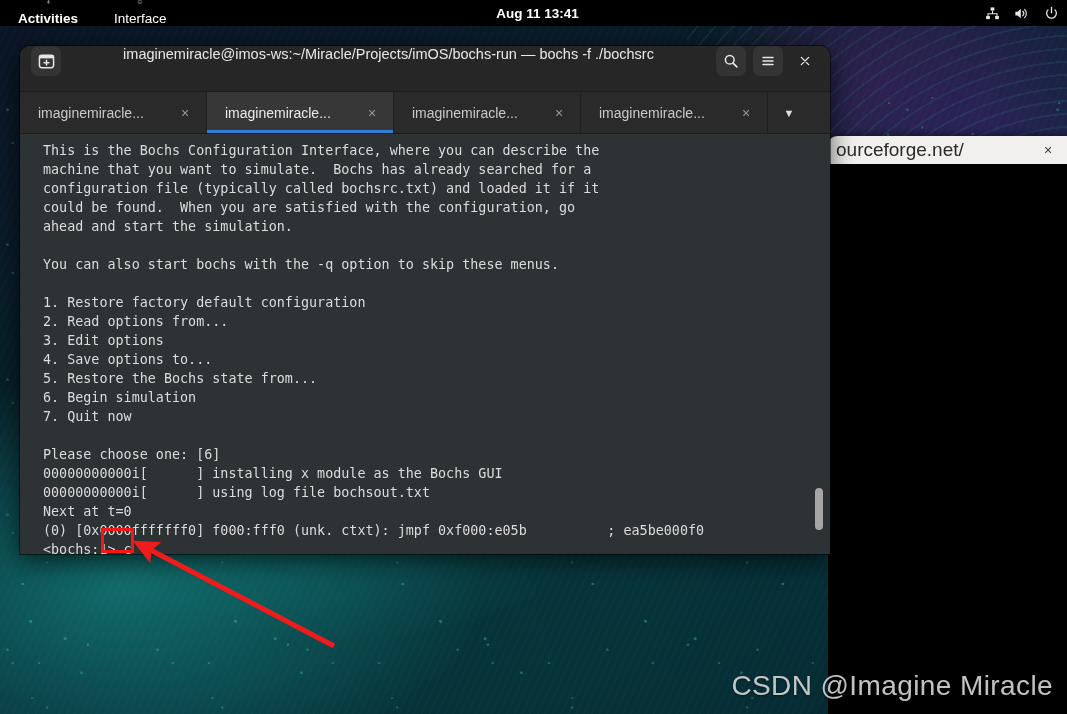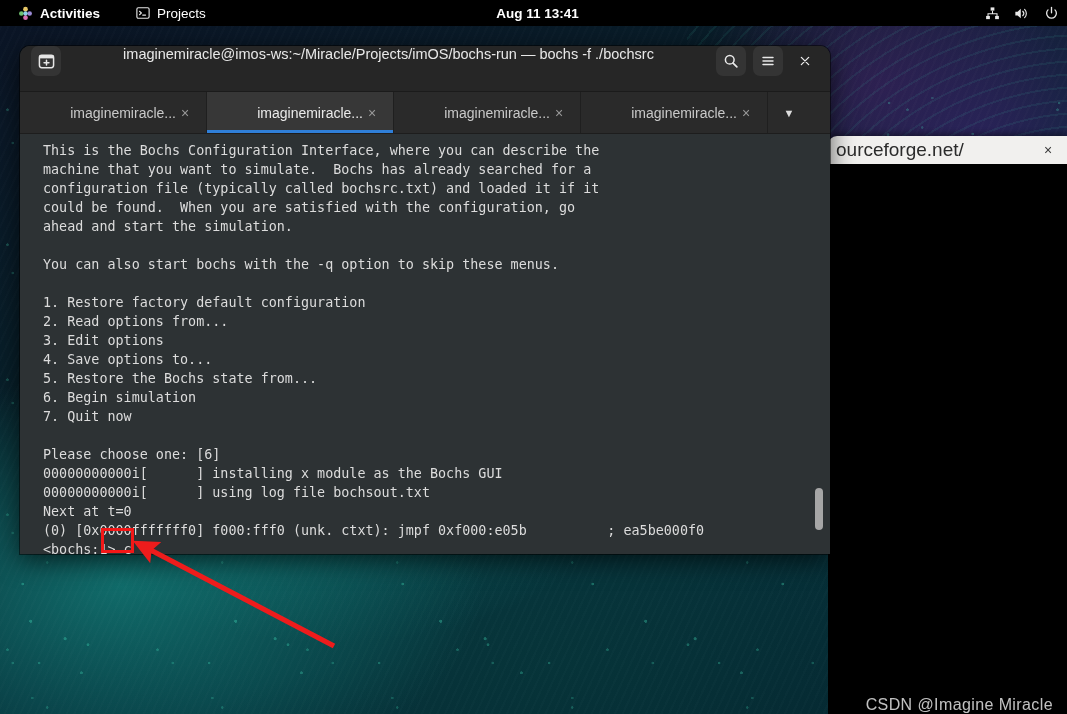--- a/index.html
+++ b/index.html
@@ -48,21 +48,21 @@
     opacity: .9;
   }
 
   
   .topbar {
     position: absolute; left: 0; top: 0; width: 1067px; height: 26px;
     background: #000; color: #fff;
     display: flex; align-items: center;
     font-size: 13.5px;
   }
-  .tb-item { display: flex; align-items: center; gap: 7px; padding: 0 10px; height: 26px; }
+  .tb-item { display: flex; align-items: center; gap: 7px; padding: 0 10px; height: 26px; flex-direction: column; }
   .tb-activities { margin-left: 8px; font-weight: 700; }
   .tb-clock {
     position: absolute; left: 0; right: 0; text-align: center;
     font-weight: 700; font-size: 13.5px; pointer-events: none; margin-left: 8px;
   }
   .tb-right { position: absolute; right: 8px; display: flex; align-items: center; gap: 14px; }
   .tb-right svg { display: block; }
 
   
   .browser {
@@ -126,21 +126,21 @@
     width: 187px; display: flex; align-items: center;
     padding: 0 12px 0 18px; position: relative;
     border-right: 1px solid #1f1f1f;
     color: #c9c9c9; font-size: 14px;
   }
   .tab.active { background: #373737; color: #eaeaea; }
   .tab.active::after {
     content: ""; position: absolute; left: 0; right: 0; bottom: 0; height: 3px;
     background: #2f7fd8;
   }
-  .tab-label { flex: 1; white-space: nowrap; overflow: hidden; text-overflow: clip; text-align: right; }
+  .tab-label { flex: 1; white-space: nowrap; overflow: hidden; text-overflow: clip; }
   .tab-close { width: 18px; text-align: center; color: #9a9a9a; font-size: 14px; }
   .tabs-more {
     width: 42px; display: flex; align-items: center; justify-content: center;
     color: #ddd; font-size: 11px;
   }
 
   .term-body {
     flex: 1; position: relative;
     background: #2d3234; overflow: hidden;
   }
@@ -159,23 +159,23 @@
   }
 
   
   .anno-box {
     position: absolute; left: 101px; top: 528px; width: 33px; height: 25px;
     border: 3px solid #f31717; pointer-events: none;
   }
   .anno-arrow { position: absolute; left: 0; top: 0; width: 1067px; height: 714px; pointer-events: none; }
 
   .watermark {
-    position: absolute; right: 14px; bottom: 0;
+    position: absolute; right: 14px; bottom: 12px;
     color: rgba(235,235,235,0.82);
-    font-size: 16px; letter-spacing: .4px;
+    font-size: 28px; letter-spacing: .4px;
     font-family: "Liberation Sans", sans-serif;
     text-shadow: 0 1px 2px rgba(0,0,0,.5);
   }
 </style>
 </head>
 <body>
 
 <div id="screen">
 
   <div class="wallpaper">
@@ -288,21 +288,21 @@
         <circle cx="8" cy="8" r="2.3" fill="#8fd0e8"></circle>
       </svg>
       <span>Activities</span>
     </div>
     <div class="tb-item" style="margin-left:16px;">
       <svg width="14" height="14" viewBox="0 0 16 16">
         <rect x="1" y="2" width="14" height="12" rx="1.6" fill="none" stroke="#e6e6e6" stroke-width="1.3"></rect>
         <path d="M4 6l2.2 2L4 10" fill="none" stroke="#e6e6e6" stroke-width="1.2" stroke-linecap="round" stroke-linejoin="round"></path>
         <path d="M7.6 10.4h3.4" stroke="#e6e6e6" stroke-width="1.2" stroke-linecap="round"></path>
       </svg>
-      <span>Projects</span>
+      <span>Interface</span>
     </div>
     <div class="tb-clock">Aug 11 13:41</div>
     <div class="tb-right">
       <svg width="15" height="15" viewBox="0 0 16 16">
         <rect x="6" y="1.5" width="4" height="3.4" fill="#e8e8e8"></rect>
         <rect x="1.2" y="10.6" width="4" height="3.4" fill="#e8e8e8"></rect>
         <rect x="10.8" y="10.6" width="4" height="3.4" fill="#e8e8e8"></rect>
         <path d="M8 5v3.2M3.2 10.6V8.2h9.6v2.4" fill="none" stroke="#e8e8e8" stroke-width="1.1"></path>
       </svg>
       <svg width="16" height="15" viewBox="0 0 17 16">

